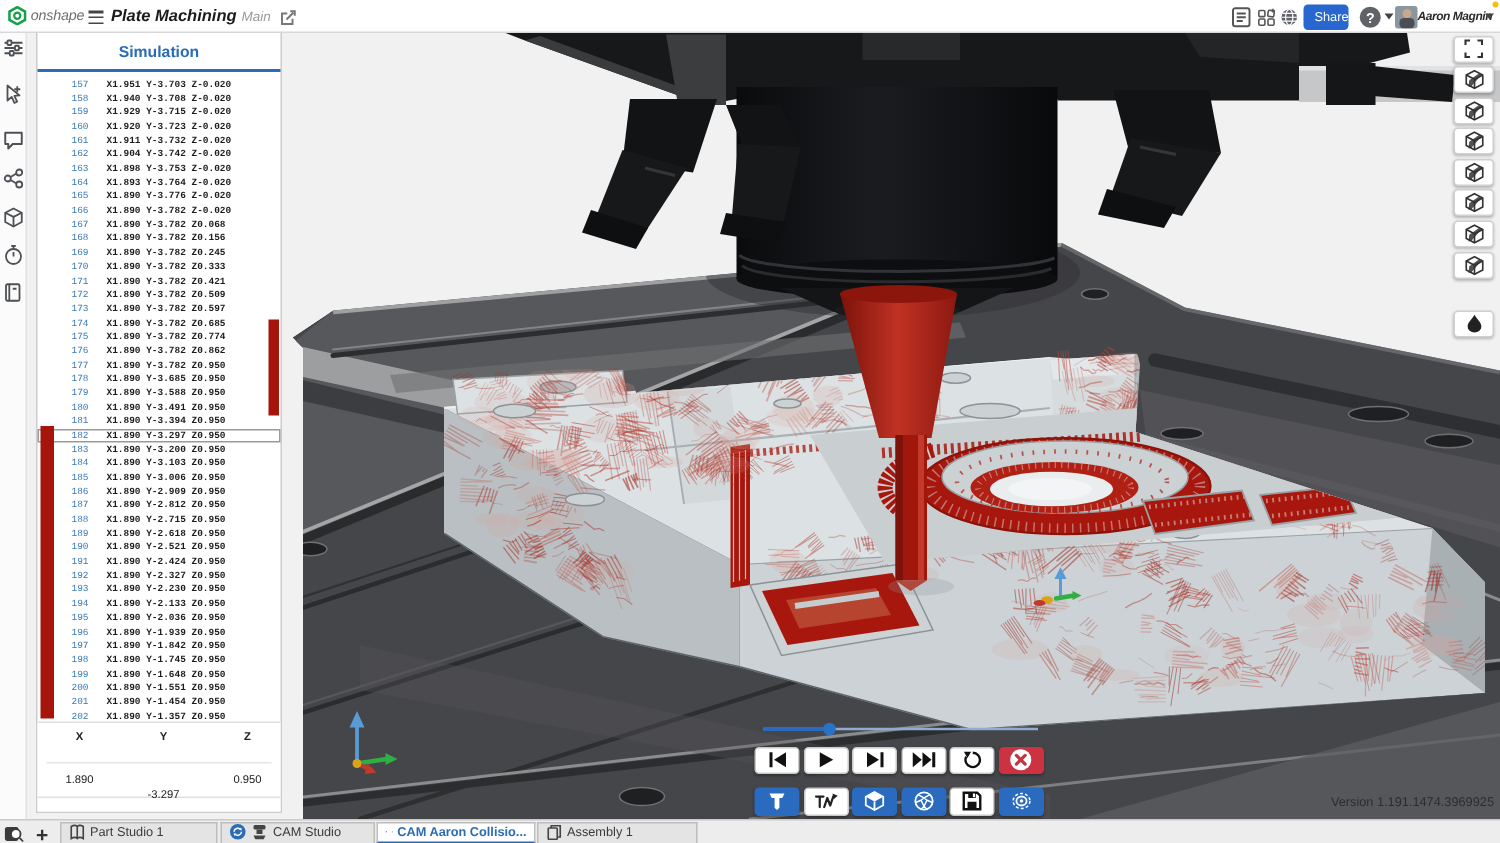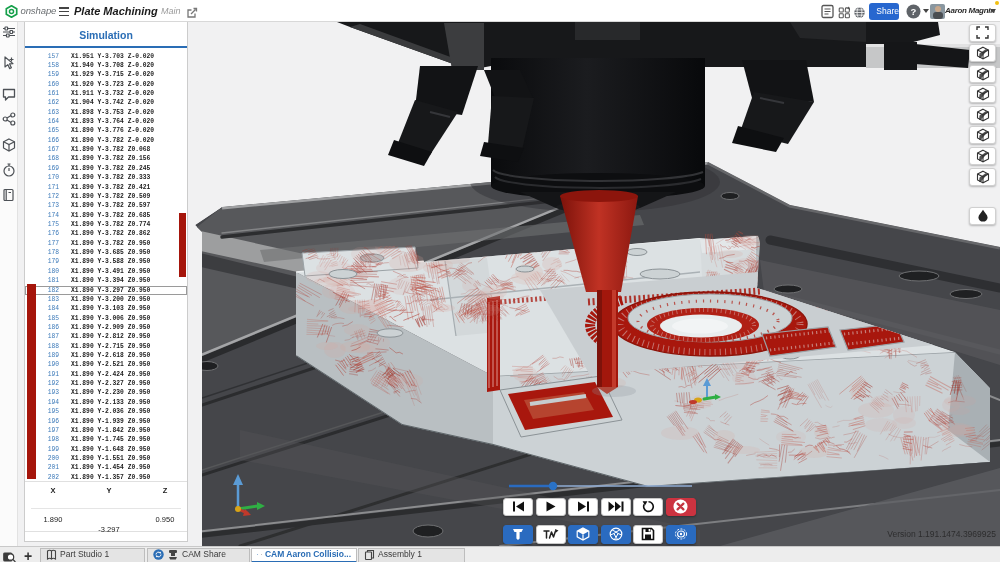--- a/index.html
+++ b/index.html
@@ -1293,21 +1293,21 @@
           <polygon points="7.8,2.6 8.2,4.6 6.4,4.2" fill="#fff"></polygon>
           <polygon points="3.2,8.4 2.8,6.4 4.6,6.8" fill="#fff"></polygon>
         </svg>
         <svg width="12" height="11" viewBox="0 0 12 11">
           <g fill="#444">
             <rect x="2" y="1" width="8" height="3" rx="1"></rect>
             <rect x="4" y="4" width="4" height="3"></rect>
             <path d="M2,8 h8 l-1.2,2.5 h-5.6 Z"></path>
           </g>
         </svg>
-        <span>CAM Share</span>
+        <span>CAM Studio</span>
       </div>
     <div class="tab tabactive" style="left:251px;width:106px;border-bottom:2.5px solid #2a6db5;">
         <svg width="11" height="11" viewBox="0 0 11 11">
           <circle cx="5.5" cy="5.5" r="5.2" fill="#2a6db5"></circle>
           <path d="M3,5.5 a2.5,2.5 0 0 1 4.3,-1.6 M8,5.5 a2.5,2.5 0 0 1 -4.3,1.6" stroke="#fff" stroke-width="1" fill="none"></path>
           <polygon points="7.8,2.6 8.2,4.6 6.4,4.2" fill="#fff"></polygon>
           <polygon points="3.2,8.4 2.8,6.4 4.6,6.8" fill="#fff"></polygon>
         </svg>
         <svg width="12" height="11" viewBox="0 0 12 11">
           <g fill="#444">

